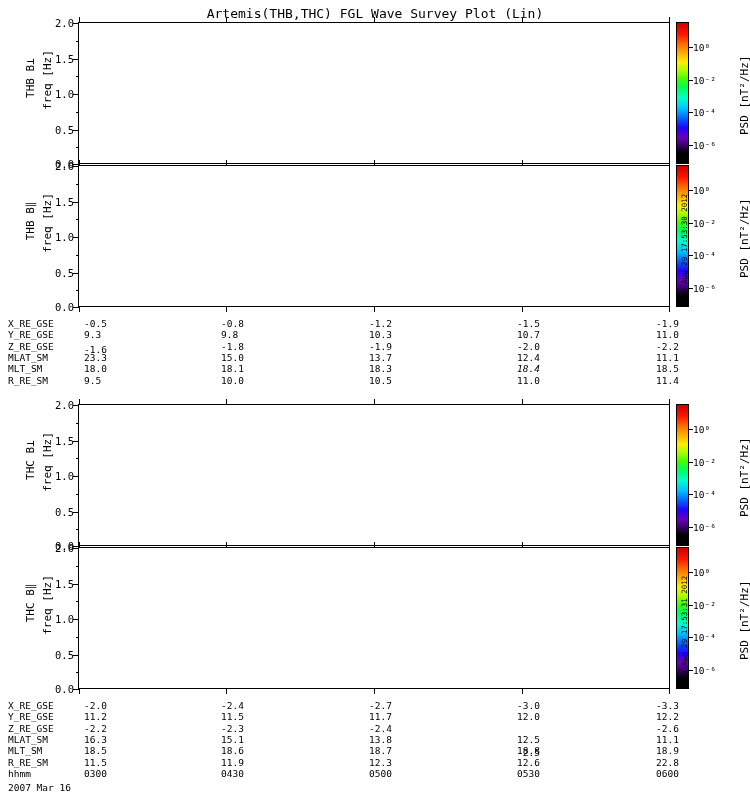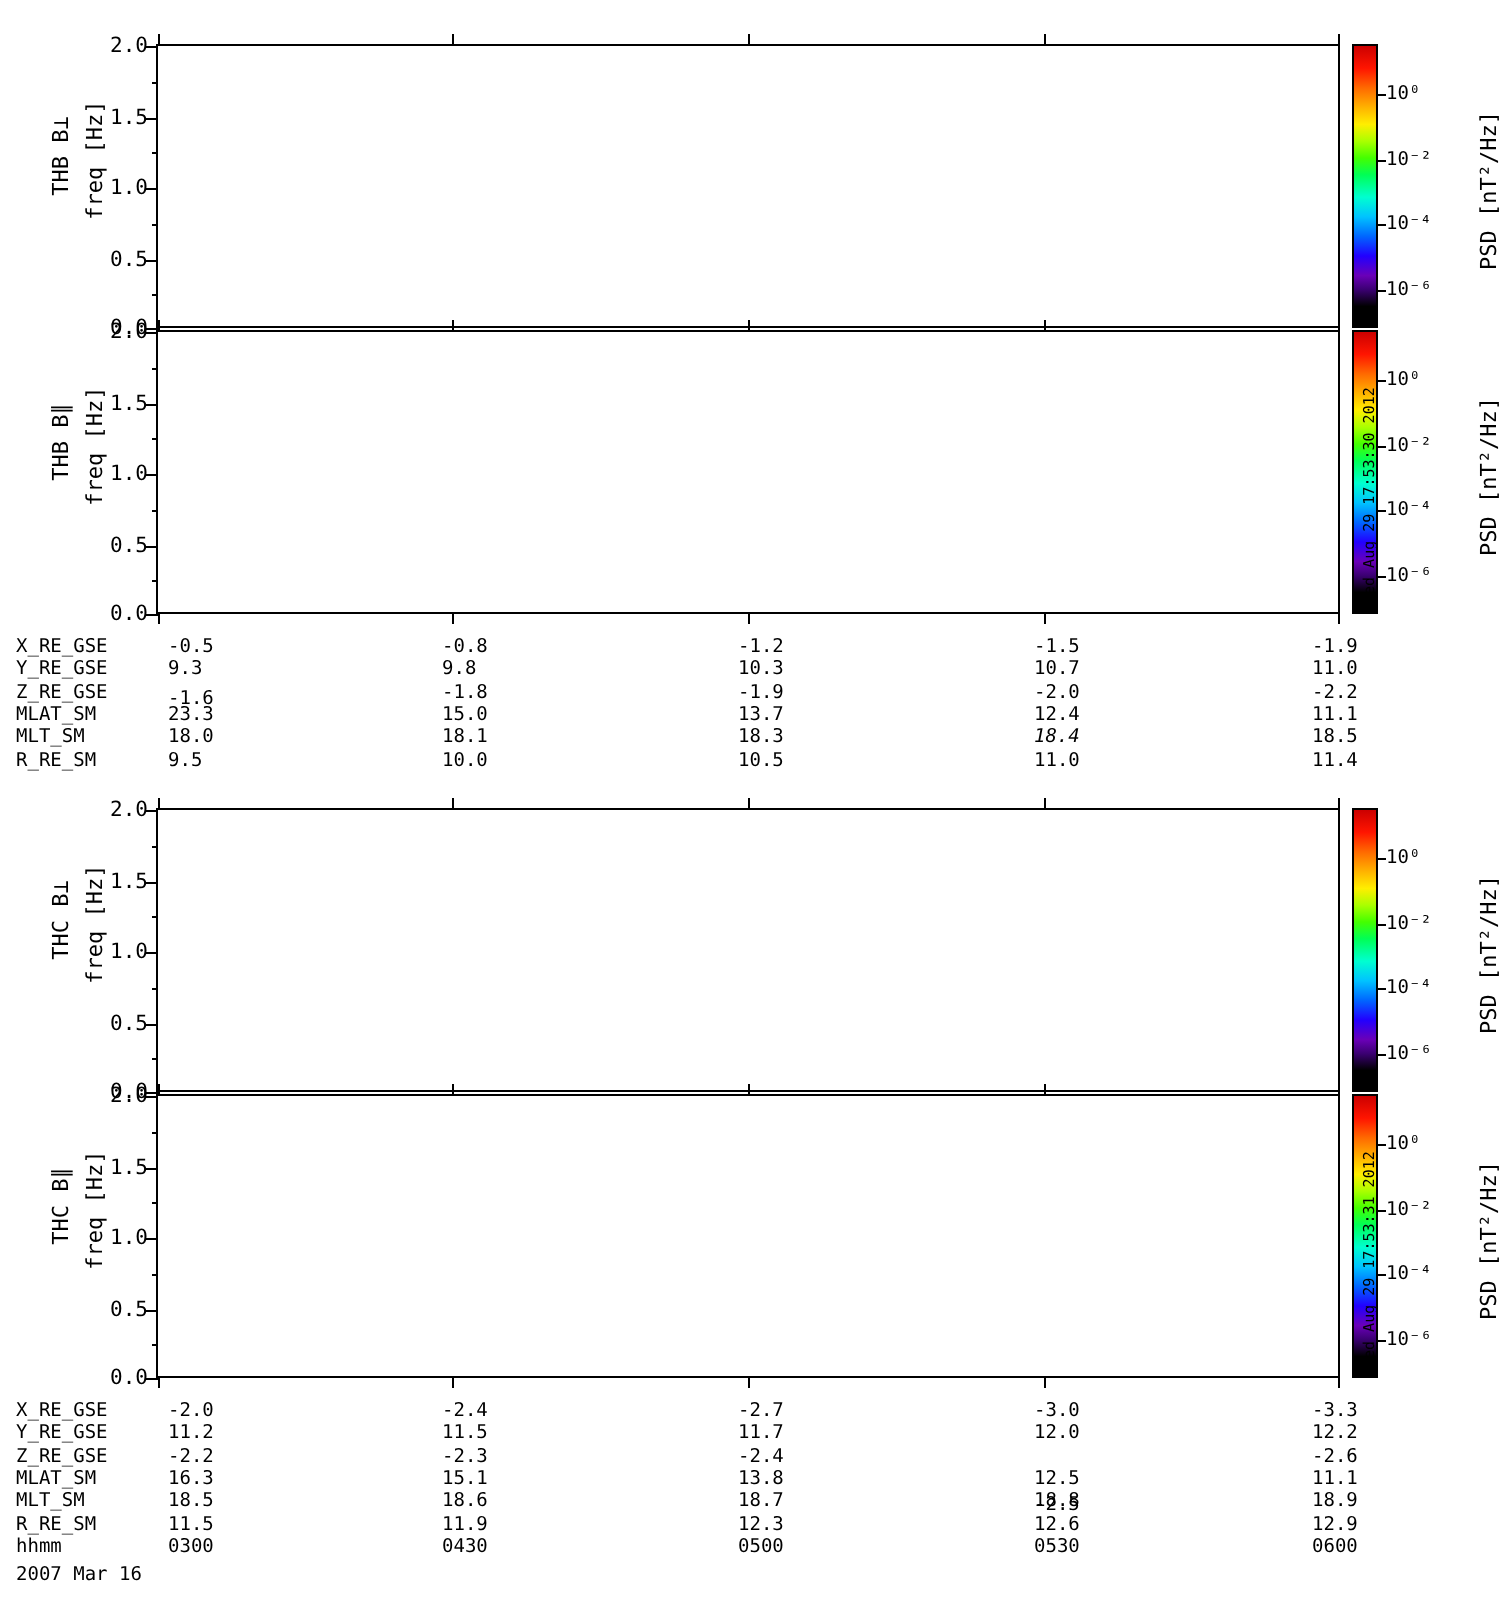--- a/index.html
+++ b/index.html
@@ -59,20 +59,21 @@
   .eph .lbl{position:absolute;left:0;white-space:nowrap;}
   .eph .val{position:absolute;white-space:nowrap;}
 
   .datestamp{position:absolute;font-size:9.5px;white-space:nowrap;}
 </style>
 </head>
 <body>
 
 <div class="root">
 
+  <div class="title">Artemis(THB,THC) FGL Wave Survey Plot (Lin)</div>
 
   <div class="panel" style="left:78px;top:22px;width:592px;height:142px;">
 
     <div class="ytickmark" style="top:0px;"></div>
       <div class="ytick" style="top:0px;">2.0</div>
     <div class="ytickmark minor" style="top:17.75px;"></div>
     <div class="ytickmark" style="top:35.5px;"></div>
       <div class="ytick" style="top:35.5px;">1.5</div>
     <div class="ytickmark minor" style="top:53.25px;"></div>
     <div class="ytickmark" style="top:71px;"></div>
@@ -318,21 +319,21 @@
     <div class="val" style="left:509px;top:22.6px;margin-top:24px;">-2.5</div>
     <div class="val" style="left:509px;top:33.9px;">12.5</div>
     <div class="val" style="left:509px;top:45.2px;">18.8</div>
     <div class="val" style="left:509px;top:56.5px;">12.6</div>
 
     <div class="val" style="left:648px;top:0px;">-3.3</div>
     <div class="val" style="left:648px;top:11.3px;">12.2</div>
     <div class="val" style="left:648px;top:22.6px;">-2.6</div>
     <div class="val" style="left:648px;top:33.9px;">11.1</div>
     <div class="val" style="left:648px;top:45.2px;">18.9</div>
-    <div class="val" style="left:648px;top:56.5px;">12.9</div>
+    <div class="val" style="left:648px;top:56.5px;">22.8</div>
   </div>
 
   <div class="eph" style="left:8px;top:768px;width:700px;height:14px;">
     <div class="lbl" style="top:0px;">hhmm</div>
     <div class="val" style="left:76px;top:0px;">0300</div>
     <div class="val" style="left:213px;top:0px;">0430</div>
     <div class="val" style="left:361px;top:0px;">0500</div>
     <div class="val" style="left:509px;top:0px;">0530</div>
     <div class="val" style="left:648px;top:0px;">0600</div>
   </div>

